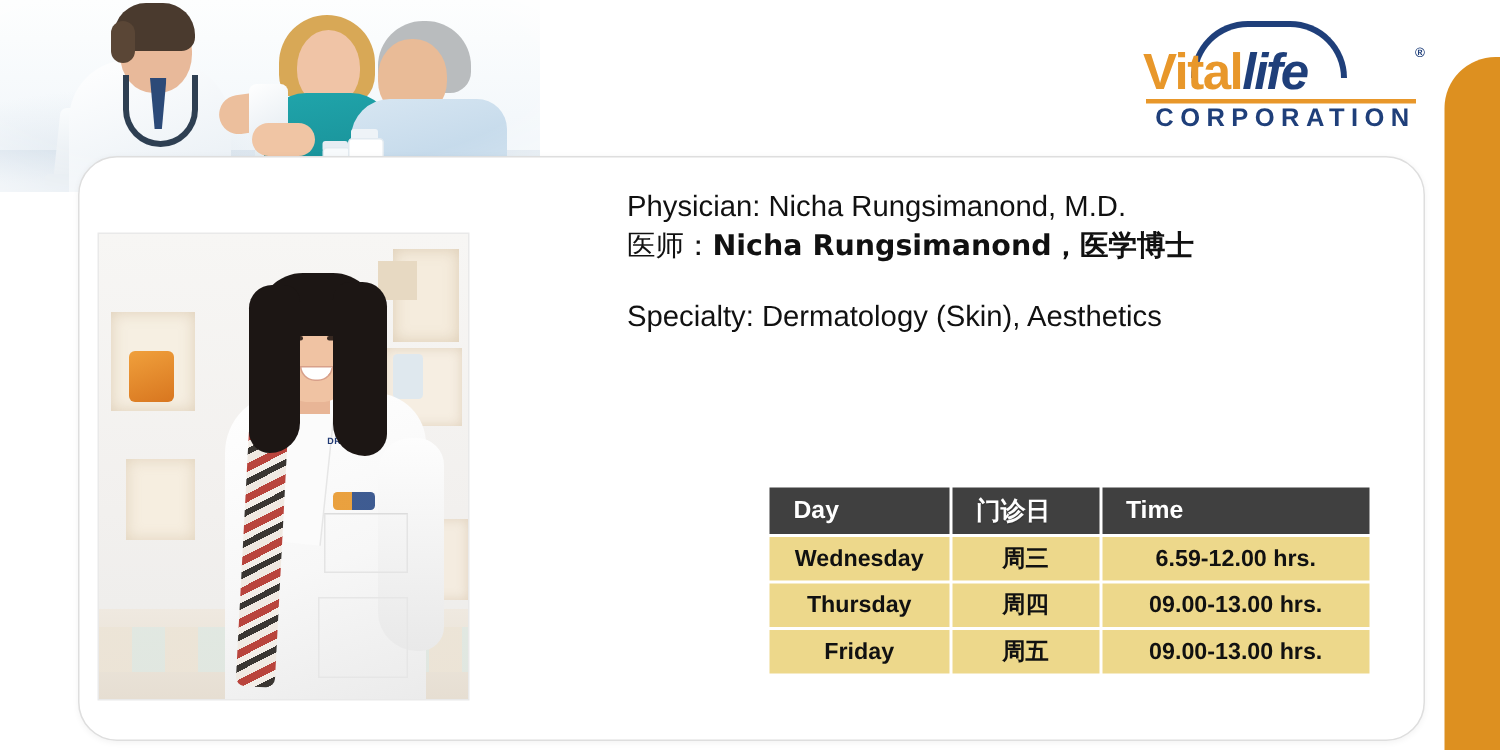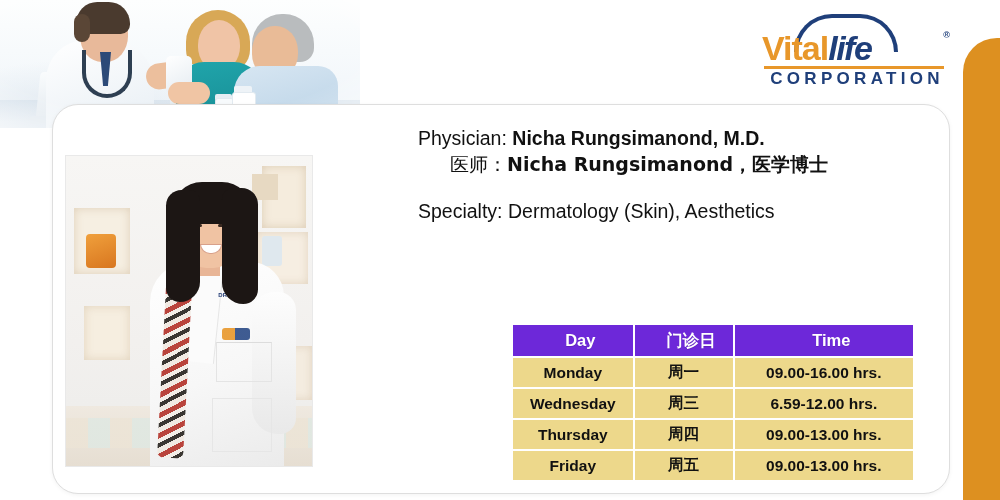--- a/index.html
+++ b/index.html
@@ -123,31 +123,31 @@
   .pt-pocket{position:absolute;left:150px;top:186px;width:54px;height:38px;border:1px solid #e4e4e4;border-top:1px solid #dcdcdc;}
   .pt-pocket2{position:absolute;left:146px;top:242px;width:58px;height:52px;border:1px solid #e6e6e6;}
   .pt-badge{position:absolute;left:152px;top:136px;width:34px;height:13px;color:#203a74;font-size:6px;
       font-weight:bold;letter-spacing:.3px;line-height:6px;text-align:center;}
   .pt-emb{position:absolute;left:156px;top:172px;width:28px;height:12px;border-radius:3px;
       background:linear-gradient(90deg,#E8972A 0 46%,#2a4a86 46% 100%);opacity:.9;}
 
   
   .info{position:absolute;left:418px;top:126px;width:520px;}
   .line-en{font-size:19.5px;color:#111;line-height:25px;white-space:nowrap;}
-  .line-en b{font-weight:bold;margin-top:24px;}
+  .line-en b{font-weight:normal;margin-top:24px;}
   .line-cn{font-size:19px;color:#111;line-height:26px;white-space:nowrap;
-           font-family:"DejaVu Sans","Liberation Sans",sans-serif;margin-left:32px;}
+           font-family:"DejaVu Sans","Liberation Sans",sans-serif;}
   .line-cn b{font-weight:bold;}
   .gap{height:22px;}
 
   
   .sched{position:absolute;left:511px;top:323px;width:404px;border-collapse:separate;
          border-spacing:2px 2px;}
-  .sched th{background:#6d28d9;color:#ffffff;font-size:16.5px;font-weight:bold;
-            height:29px;text-align:center;text-shadow:0 1px 0 rgba(0,0,0,.12);padding-left:16px;}
+  .sched th{background:#404040;color:#ffffff;font-size:16.5px;font-weight:bold;
+            height:29px;text-align:left;text-shadow:0 1px 0 rgba(0,0,0,.12);padding-left:16px;}
   .sched td{background:#EDD88B;color:#111;font-size:15.5px;font-weight:bold;
             height:27px;text-align:center;}
   .sched .c-day{width:110px;}
   .sched .c-cn{width:96px;font-family:"DejaVu Sans","Liberation Sans",sans-serif;}
   .sched .c-time{width:190px;}
   .sched th.c-cn{font-family:"DejaVu Sans","Liberation Sans",sans-serif;margin-left:32px;}
 </style>
 </head>
 <body>
 
@@ -244,25 +244,20 @@
   <table class="sched">
     <thead>
       <tr>
         <th class="c-day">Day</th>
         <th class="c-cn">门诊日</th>
         <th class="c-time">Time</th>
       </tr>
     </thead>
     <tbody>
       <tr>
-        <td class="c-day">Monday</td>
-        <td class="c-cn">周一</td>
-        <td class="c-time">09.00-16.00 hrs.</td>
-      </tr>
-      <tr>
         <td class="c-day">Wednesday</td>
         <td class="c-cn">周三</td>
         <td class="c-time">6.59-12.00 hrs.</td>
       </tr>
       <tr>
         <td class="c-day">Thursday</td>
         <td class="c-cn">周四</td>
         <td class="c-time">09.00-13.00 hrs.</td>
       </tr>
       <tr>

